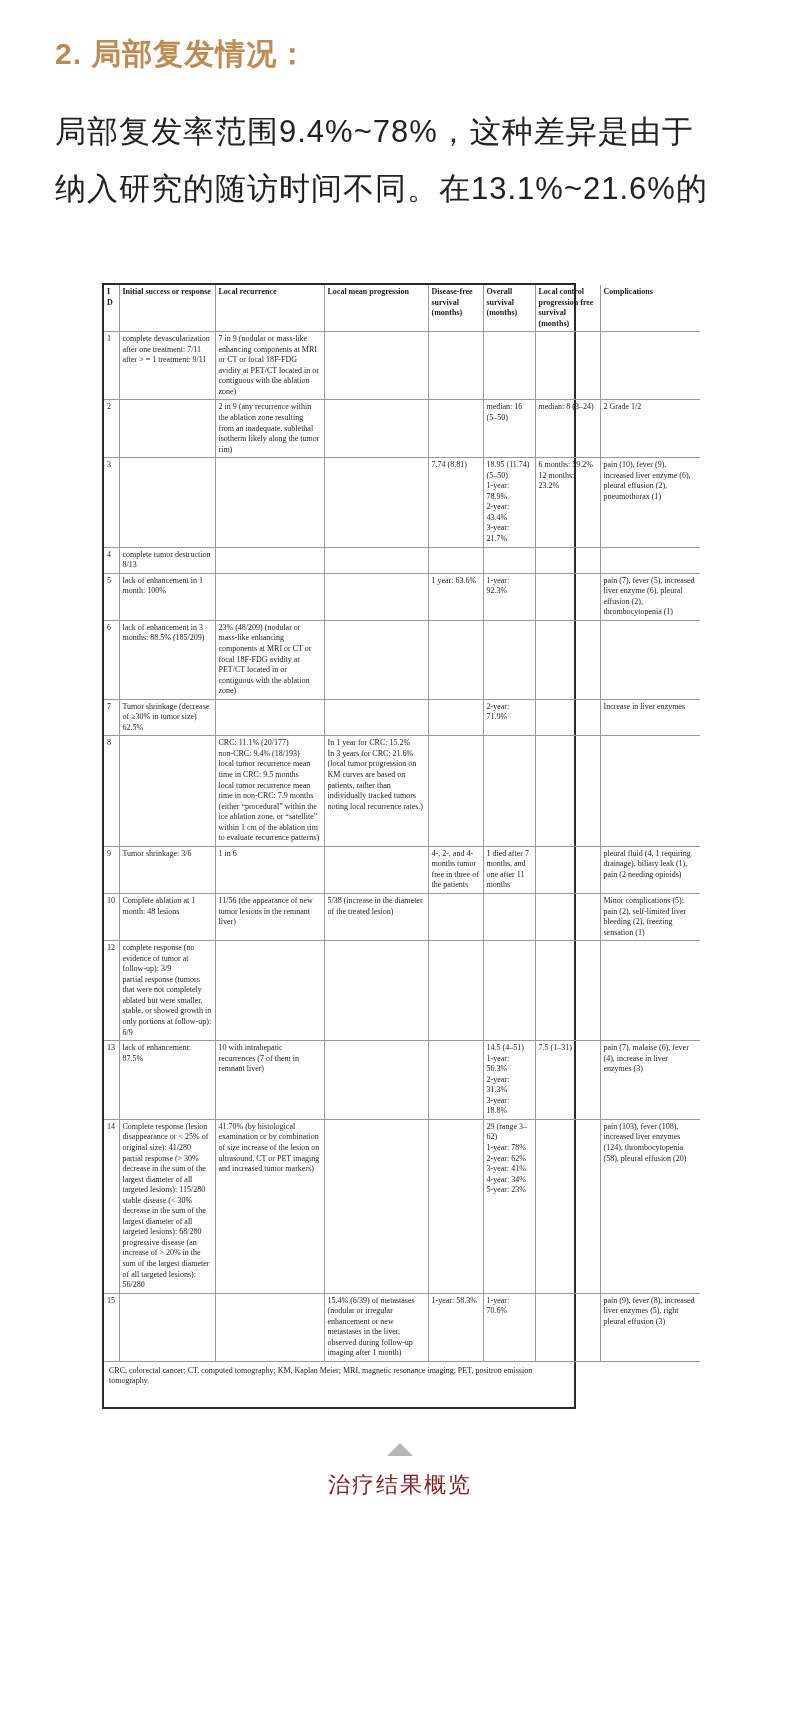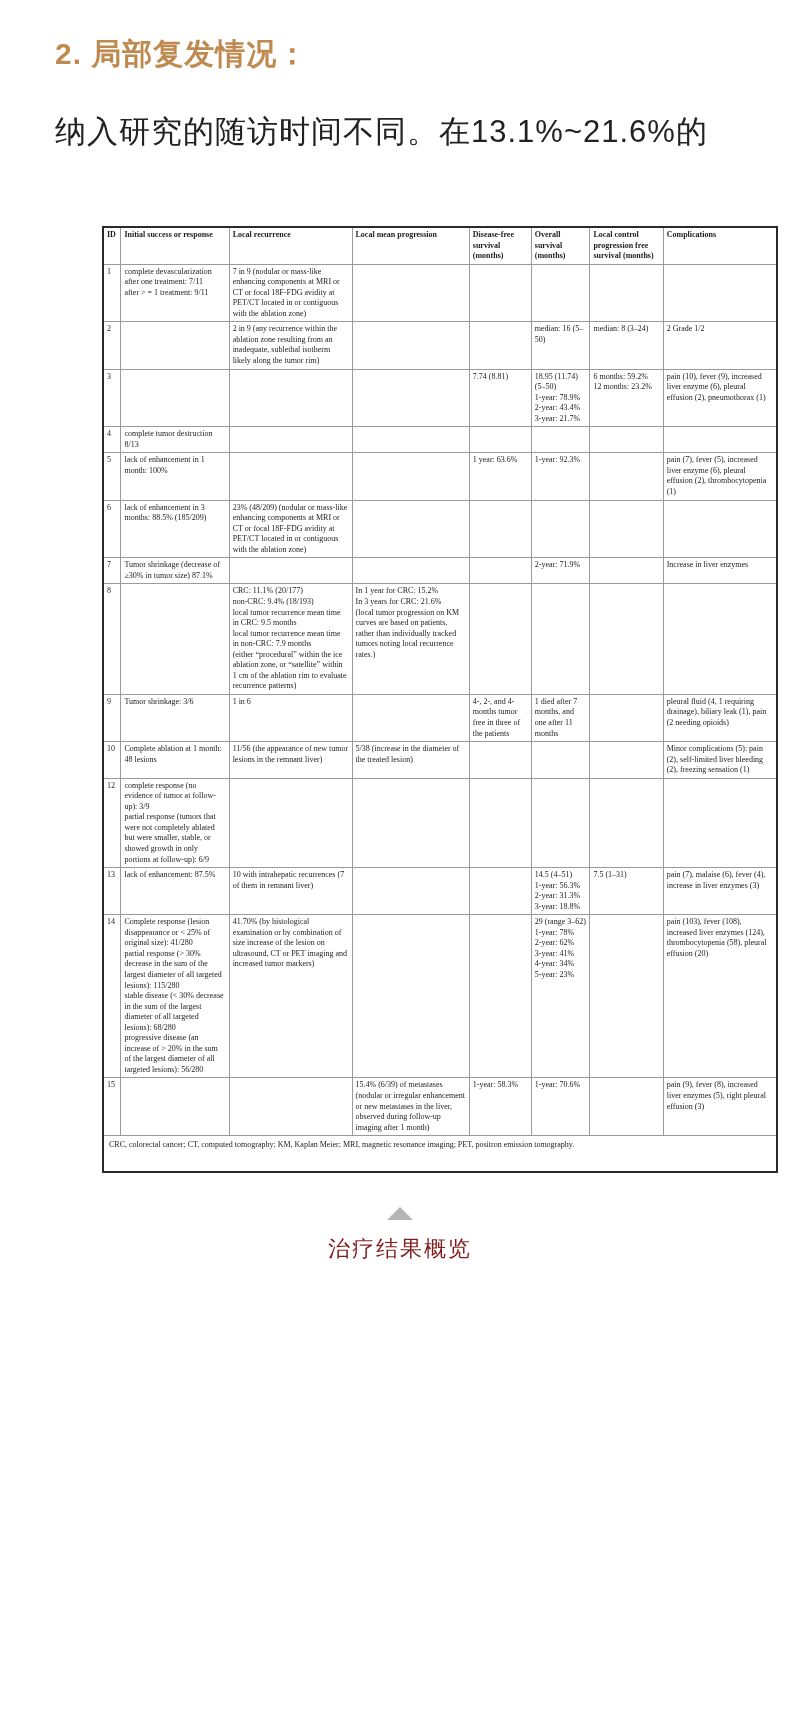--- a/index.html
+++ b/index.html
@@ -10,21 +10,21 @@
   }
   .content { padding:34px 55px 0 55px; }
   .heading {
     color:#bf8a50; font-size:30px; font-weight:bold;
     letter-spacing:1px; margin-bottom:28px;
   }
   .para { color:#222222; font-size:31px; line-height:57px; letter-spacing:1px; }
   .para div { white-space:nowrap; }
 
   .table-frame {
-    margin:66px 0 0 47px; width:676px;
+    margin:66px 0 0 47px; width:474px;
     border:2px solid #2a2a2a; background:#fff;
   }
   table {
     width:100%; border-collapse:collapse; table-layout:fixed;
     font-family:"Liberation Serif","DejaVu Serif",serif;
     font-size:8px; color:#1c1c1c;
   }
   th, td {
     border:1px solid #9a9a9a; vertical-align:top; text-align:left;
     padding:2px 3px; line-height:1.32; white-space:pre-line;
@@ -45,20 +45,21 @@
     border-bottom:13px solid #b5b5b5;
   }
   .caption { color:#7f1d1d; font-size:22px; letter-spacing:2px; }
 </style>
 </head>
 <body>
 
 <div class="content">
   <div class="heading">2. 局部复发情况：</div>
   <div class="para">
+    <div>局部复发率范围9.4%~78%，这种差异是由于</div>
     <div>纳入研究的随访时间不同。在13.1%~21.6%的</div>
   </div>
 
   <div class="table-frame">
     <table>
       <colgroup>
         <col style="width:15px">
           <col style="width:96px">
           <col style="width:109px">
         <col style="width:104px">
@@ -140,21 +141,21 @@
             <td>lack of enhancement in 3 months: 88.5% (185/209)</td>
             <td>23% (48/209) (nodular or mass-like enhancing components at MRI or CT or focal 18F-FDG avidity at PET/CT located in or contiguous with the ablation zone)</td>
             <td></td>
             <td></td>
             <td></td>
             <td></td>
             <td></td>
           </tr>
           <tr>
             <td>7</td>
-            <td>Tumor shrinkage (decrease of ≥30% in tumor size) 87.1%</td>
+            <td>Tumor shrinkage (decrease of ≥30% in tumor size) 62.5%</td>
             <td></td>
             <td></td>
             <td></td>
             <td>2-year: 71.9%</td>
             <td></td>
             <td>Increase in liver enzymes</td>
           </tr>
           <tr>
             <td>8</td>
             <td></td>

